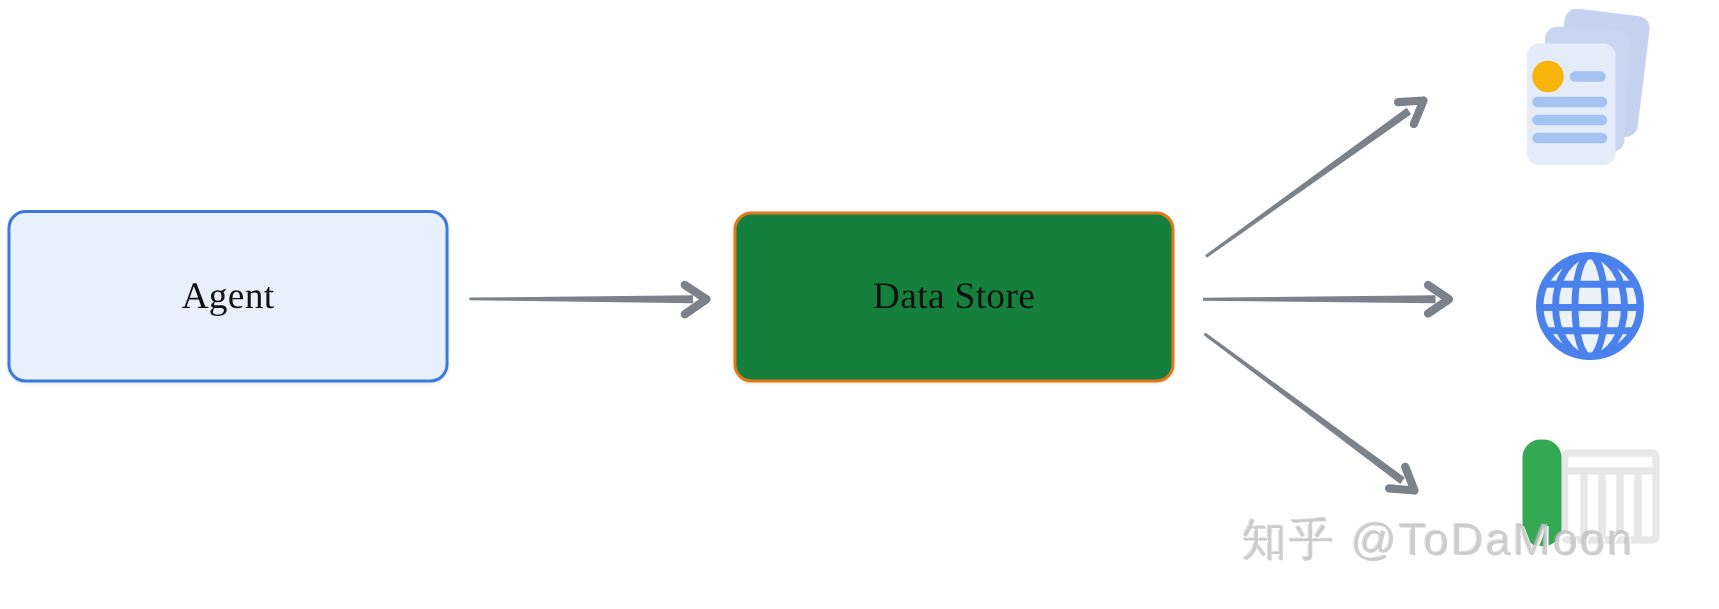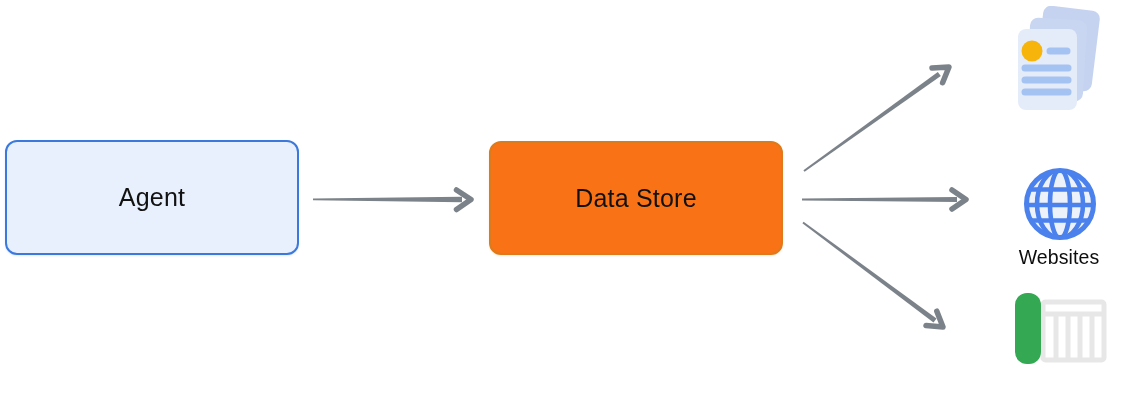--- a/index.html
+++ b/index.html
@@ -9,29 +9,30 @@
     background:#ffffff;
     font-family:"Liberation Sans", sans-serif;
     overflow:hidden;
   }
   .node{
     position:absolute;
     border-radius:12px;
     display:flex;align-items:center;justify-content:center;
     font-size:25px;font-weight:500;color:#111;
     letter-spacing:.2px;
+    font-family:Liberation Serif, serif;
   }
   .node-agent{
     left:5px;top:140px;width:290px;height:111px;
     background:#e8f0fd;border:2.5px solid #3c79dc;
     box-shadow:0 1px 2px rgba(60,121,220,0.15);
   }
   .node-datastore{
     left:489px;top:141px;width:290px;height:110px;
-    background:#f97316;border:2.5px solid #de7a1a;
+    background:#15803d;border:2.5px solid #de7a1a;
     box-shadow:0 1px 2px rgba(222,122,26,0.15);
   }
   .arrows-layer{position:absolute;left:0;top:0;width:1146px;height:406px;}
   .icon{position:absolute;}
   .icon-docs{left:1005px;top:6px;}
   .icon-globe{left:1022px;top:166px;}
   .icon-table{left:1006px;top:290px;}
   .target-label{
     position:absolute;
     width:170px;text-align:center;
@@ -116,16 +117,16 @@
       <rect x="37" y="12" width="61" height="58" rx="2.5"></rect>
       <line x1="37" y1="24" x2="98" y2="24"></line>
       <line x1="50" y1="24" x2="50" y2="70"></line>
       <line x1="62" y1="24" x2="62" y2="70"></line>
       <line x1="74" y1="24" x2="74" y2="70"></line>
       <line x1="86" y1="24" x2="86" y2="70"></line>
     </g>
     <rect x="9" y="3" width="26" height="71" rx="12" fill="#34a853"></rect>
   </svg>
 
-  <div class="target-label label-websites">Websites</div>
 
+  <div class="watermark">知乎 @ToDaMoon</div>
 
 </div>
 
 </body></html>

